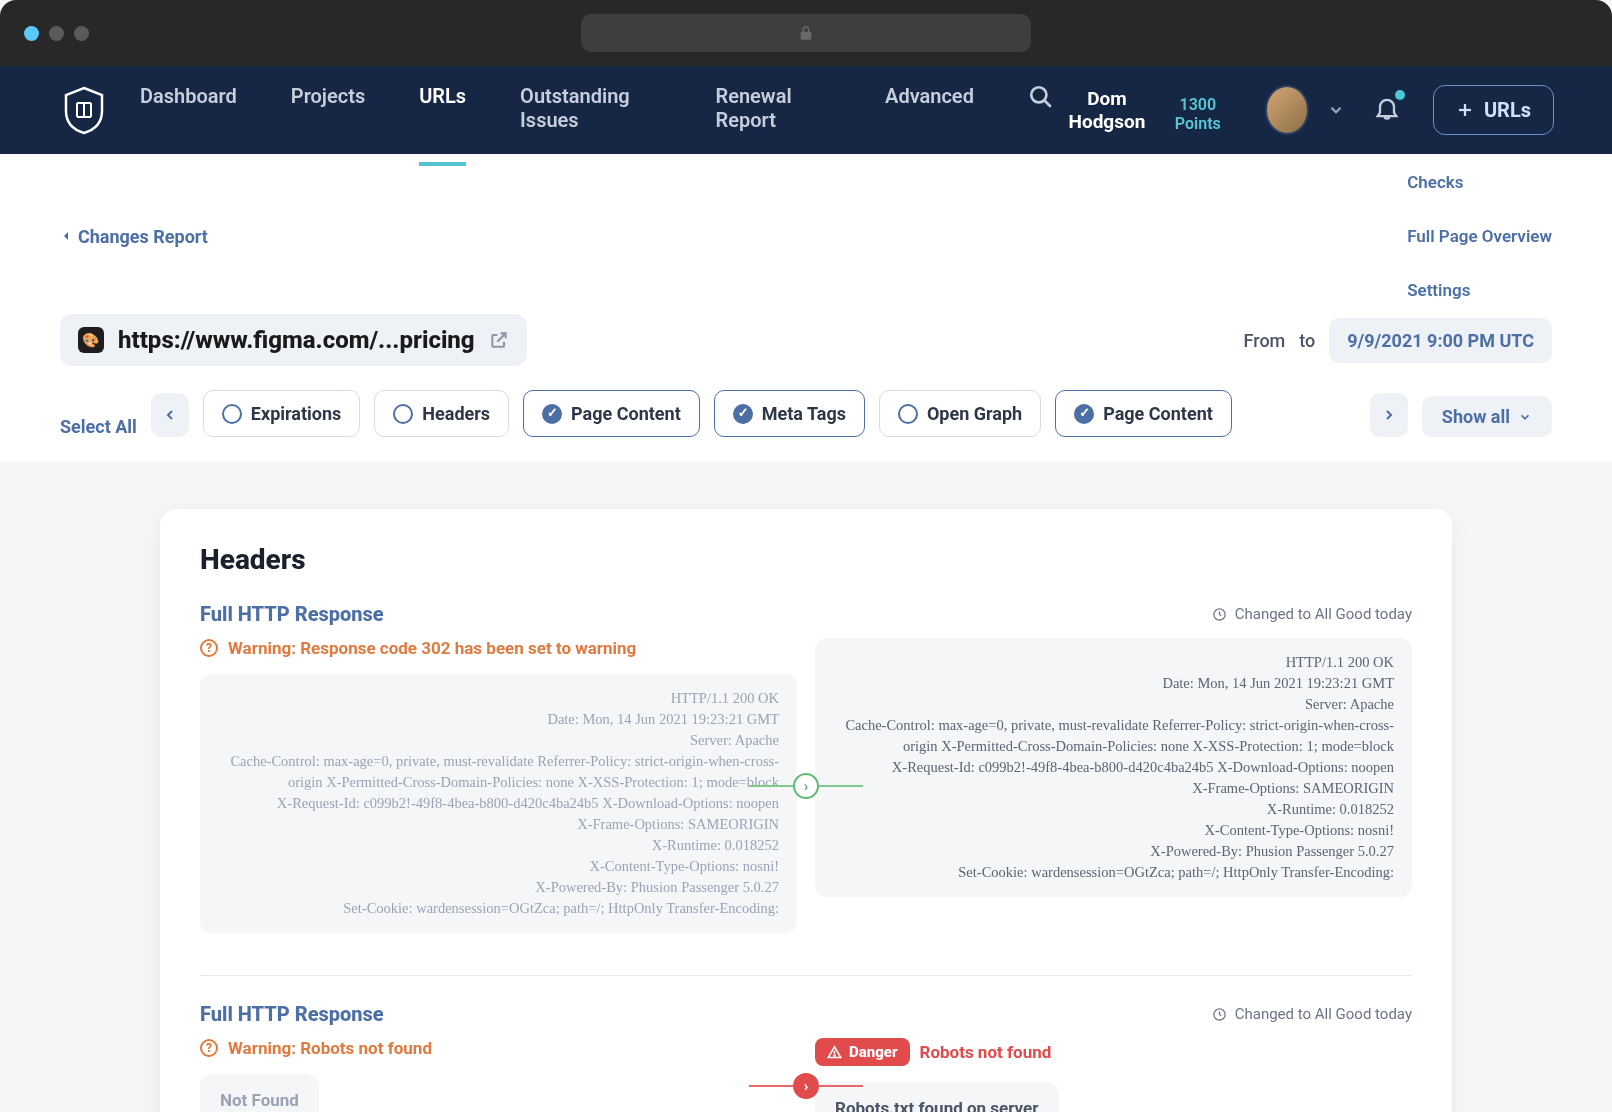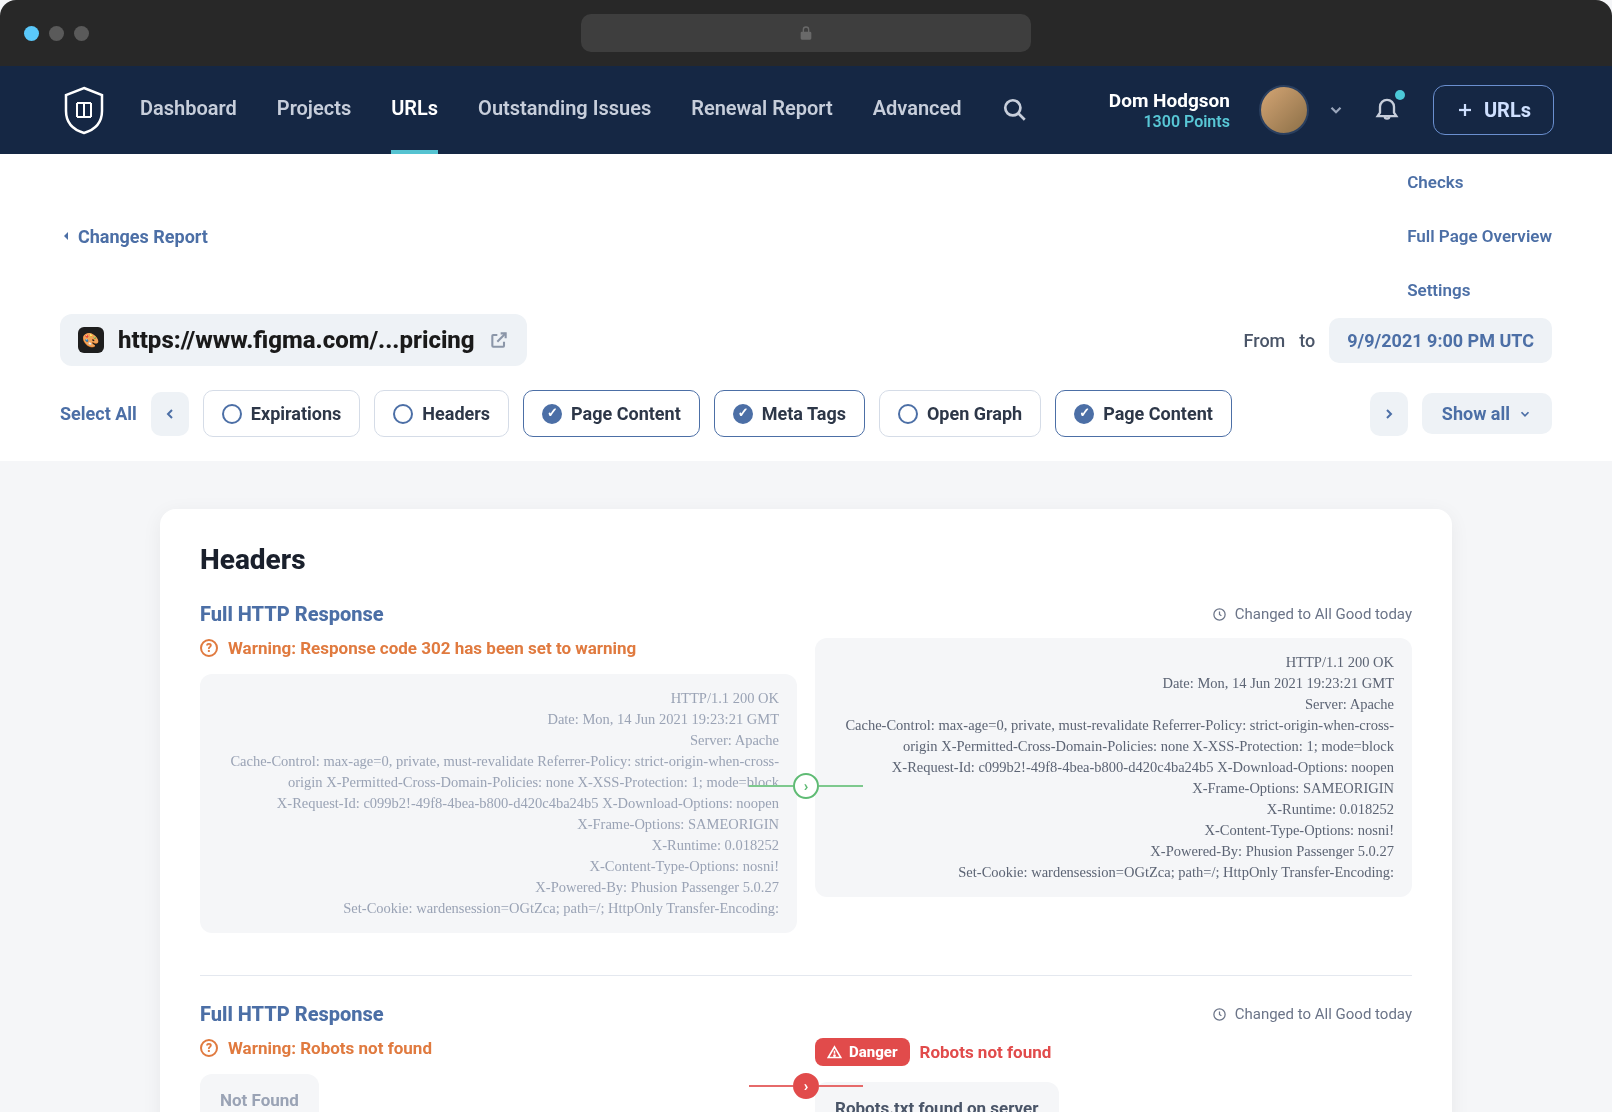--- a/index.html
+++ b/index.html
@@ -8,27 +8,27 @@
 .titlebar { background: #282828; height: 66px; display: flex; align-items: center; padding: 0 24px; position: relative; }
 .traffic { display: flex; gap: 10px; }
 .dot { width: 15px; height: 15px; border-radius: 50%; }
 .dot.blue { background: #5ac8fa; }
 .dot.gray { background: #5a5a5a; }
 .omnibox { position: absolute; left: 50%; transform: translateX(-50%); width: 450px; height: 38px; background: #3e3e3e; border-radius: 10px; display:flex; align-items:center; justify-content:center; }
 .omnibox svg { opacity: .4; }
 
 .navbar { background: #152744; height: 88px; display: flex; align-items: center; padding: 0 58px 0 62px; }
 .logo-wrap { margin-right: 34px; display:flex; align-items:center; }
-.nav-items { display: flex; gap: 40px; align-items:center; }
+.nav-items { display: flex; gap: 54px; }
 .nav-item { color: #c7cedb; font-size: 20px; font-weight: 600; cursor: pointer; position:relative; padding-bottom:4px;}
 .nav-item.active { color: #fff; }
 .nav-item.active::after { content:""; position:absolute; left:0; right:0; bottom:-30px; height:4px; background:#55c3d1; }
 .nav-right { margin-left: auto; display:flex; align-items:center; gap: 18px; }
 .search-btn { width: 26px; height:26px; }
-.user-block { display:flex; flex-direction:column; align-items:flex-end; margin-right:11px;}
+.user-block { display:flex; flex-direction:row; align-items:flex-end; margin-right:11px;text-align:center;}
 .user-name { color:#fff; font-size:19px; font-weight:700; }
 .user-points { color:#58c7d6; font-size:16px; font-weight:600; }
 .avatar { width: 50px; height:50px; border-radius:50%; background: linear-gradient(135deg,#d4a574,#8b6f47); border:2px solid #2a3f5f; }
 .chev-btn { width:18px; height:18px; color:#9aa6bb; }
 .bell { position:relative; margin: 0 14px 0 10px;}
 .bell-dot { position:absolute; top:-4px; right:-4px; width:10px; height:10px; border-radius:50%; background:#4cc9d8; }
 .urls-btn { border:1.5px solid #6a8fcf; background:transparent; color:#cfe0ff; font-size:20px; font-weight:700; padding: 12px 22px; border-radius:12px; display:flex; align-items:center; gap:10px; }
 
 .subheader { background:#fff; padding: 18px 60px 0 60px; }
 .sub-top { display:flex; align-items:center; justify-content:space-between; }
@@ -39,21 +39,21 @@
 .url-row { display:flex; align-items:center; justify-content:space-between; margin-top: 14px; gap:20px; }
 .url-chip { background:#eef2f6; border-radius:12px; padding: 12px 18px; display:flex; align-items:center; gap:14px; }
 .figma-icon { width:26px; height:26px; border-radius:6px; background:#1e1e1e; display:flex; align-items:center; justify-content:center; }
 .figma-icon span{ font-size:14px; }
 .url-text { font-size:24px; font-weight:800; color:#1a1a1a; }
 .ext-icon { color:#8b96a8; }
 .date-range { display:flex; align-items:center; gap:14px; font-size:18px; }
 .date-label { color:#4a5568; font-weight:500; }
 .date-box { background:#eef2f6; border-radius:10px; padding:12px 18px; color:#4c6fa6; font-weight:700; font-size:18px; }
 
-.filters { display:flex; align-items:center; gap:14px; margin-top:24px; padding-bottom:24px; }
+.filters { display:flex; align-items:flex-end; gap:14px; margin-top:24px; padding-bottom:24px; }
 .select-all { color:#4c6fa6; font-size:18px; font-weight:700; cursor:pointer; }
 .arrow-box { background:#eef2f6; width:38px; height:44px; border-radius:10px; display:flex; align-items:center; justify-content:center; color:#4c6fa6; cursor:pointer;}
 .chip { display:flex; align-items:center; gap:9px; border:1.5px solid #d5dce7; border-radius:10px; padding: 12px 18px; font-size:18px; font-weight:700; color:#2d3748; cursor:pointer; white-space:nowrap; }
 .chip .circ { width:20px; height:20px; border:2px solid #4c6fa6; border-radius:50%; }
 .chip.active { border-color:#4c6fa6; }
 .chip.active .circ { background:#4c6fa6; border-color:#4c6fa6; position:relative; }
 .chip.active .circ::after { content:"✓"; position:absolute; color:#fff; font-size:13px; left:3px; top:-1px; font-weight:900;}
 .chips-scroll { display:flex; gap:14px; overflow:hidden; flex:1; }
 .show-all { background:#eef2f6; border-radius:10px; padding:10px 20px; color:#4c6fa6; font-weight:700; font-size:18px; display:flex; align-items:center; gap:8px; cursor:pointer;}
 

